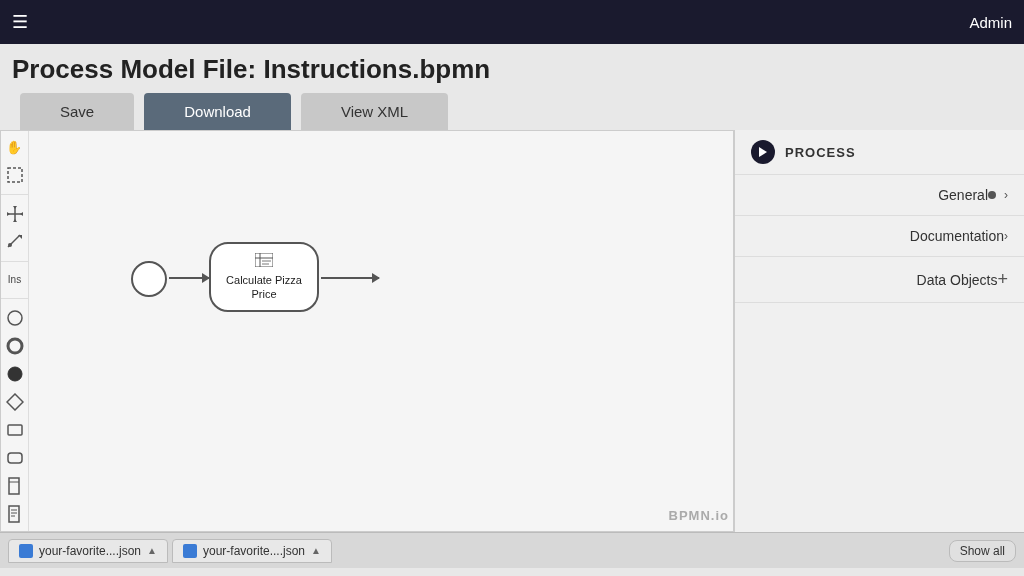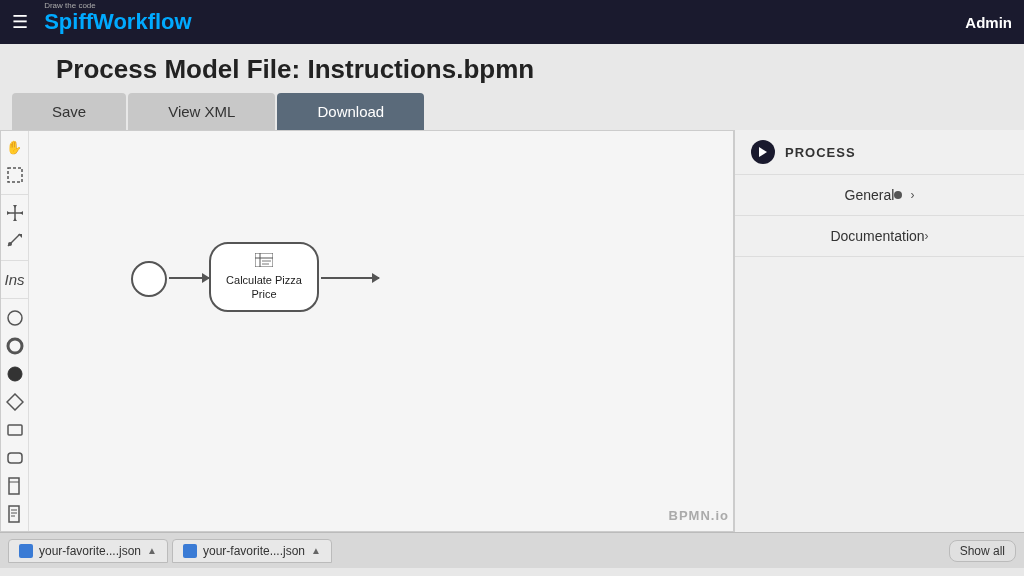--- a/index.html
+++ b/index.html
@@ -11,49 +11,49 @@
       height: 44px;
       display: flex;
       align-items: center;
       padding: 0 12px;
       justify-content: space-between;
     }
     .logo-area { display: flex; align-items: center; gap: 8px; }
     .hamburger { color: white; font-size: 18px; cursor: pointer; margin-right: 8px; }
     .logo-text { color: white; font-size: 22px; font-weight: bold; }
     .logo-text span { color: #00aaff; }
-    .admin-label { color: white; font-size: 15px; font-weight: bold; }
+    .admin-label { color: white; font-size: 15px; }
 
     
     .page-title-bar {
       background: #e8e8e8;
       padding: 10px 12px 8px 12px;
     }
     .page-title {
       font-size: 26px;
       font-weight: bold;
       color: #222;
-      margin-left: 44px;
     }
 
     
     .tab-bar {
       display: flex;
       background: #e8e8e8;
       padding: 0 12px;
     }
     .tab {
       padding: 10px 40px;
       background: #c8c8c8;
       color: #333;
       font-size: 15px;
       cursor: pointer;
       border-top-left-radius: 4px;
       border-top-right-radius: 4px;
       margin-right: 2px;
+      margin-left: 8px;
     }
     .tab.active {
       background: #5a6a7a;
       color: white;
     }
 
     
     .main-content {
       display: flex;
       height: calc(576px - 44px - 52px - 42px - 36px);
@@ -222,21 +222,21 @@
     .panel-title {
       font-size: 13px;
       font-weight: bold;
       letter-spacing: 1px;
       color: #333;
     }
 
     .panel-section {
       display: flex;
       align-items: center;
-      justify-content: center;
+      justify-content: flex-end;
       padding: 12px 16px;
       border-bottom: 1px solid #ddd;
       cursor: pointer;
     }
     .panel-section-label {
       font-size: 14px;
       color: #333;
     }
     .panel-section-right {
       display: flex;
@@ -319,38 +319,32 @@
       top: -8px;
       left: 0;
     }
   </style>
 </head>
 <body>
 
 <div class="top-nav">
   <div class="logo-area">
     <span class="hamburger">☰</span>
-    <div class="logo-wrapper">
-      <span class="logo-tagline">Draw the code</span>
-      <span class="logo-text">
-        <span style="color:#00aaff;">S</span><span>piffWorkflow</span>
-      </span>
-    </div>
   </div>
   <span class="admin-label">Admin</span>
 </div>
 
 <div class="page-title-bar">
   <h1 class="page-title">Process Model File: Instructions.bpmn</h1>
 </div>
 
 <div class="tab-bar">
   <div class="tab">Save</div>
+  <div class="tab active">Download</div>
   <div class="tab">View XML</div>
-  <div class="tab active">Download</div>
 </div>
 
 <div class="main-content">
 
   <div class="canvas-area">
 
     <div class="left-toolbar">
       <div class="tool-icon">✋</div>
       <div class="tool-icon">
         <svg width="18" height="18" viewBox="0 0 18 18">
@@ -369,21 +363,21 @@
         </svg>
       </div>
       <div class="tool-icon">
         <svg width="18" height="18" viewBox="0 0 18 18">
           <line x1="2" y1="14" x2="14" y2="2" stroke="#555" stroke-width="1.5"></line>
           <circle cx="4" cy="12" r="2" fill="#555"></circle>
           <polygon points="12,2 16,2 16,6" fill="#555"></polygon>
         </svg>
       </div>
       <div class="tool-separator"></div>
-      <div class="tool-icon" style="font-size:15px;font-style:italic;">Ins</div>
+      <div class="tool-icon" style="font-size:10px;">Ins</div>
       <div class="tool-separator"></div>
 
       <div class="tool-icon">
         <svg width="18" height="18">
             <circle cx="9" cy="9" r="7" fill="none" stroke="#555" stroke-width="1.5"></circle>
           </svg>
       </div>
       <div class="tool-icon">
         <svg width="18" height="18">
             <circle cx="9" cy="9" r="7" fill="none" stroke="#555" stroke-width="3"></circle>
@@ -472,20 +466,26 @@
       </div>
     </div>
 
     <div class="panel-section">
       <span class="panel-section-label">Documentation</span>
       <div class="panel-section-right">
         <span class="chevron-right">›</span>
       </div>
     </div>
 
+    <div class="panel-section">
+      <span class="panel-section-label">Data Objects</span>
+      <div class="panel-section-right">
+        <span class="plus-btn">+</span>
+      </div>
+    </div>
   </div>
 
 </div>
 
 <div class="bottom-bar">
   <div class="bottom-tabs">
     <div class="bottom-tab">
       <span class="bottom-tab-icon"></span>
       <span>your-favorite....json</span>
       <span class="bottom-tab-chevron">▲</span>

